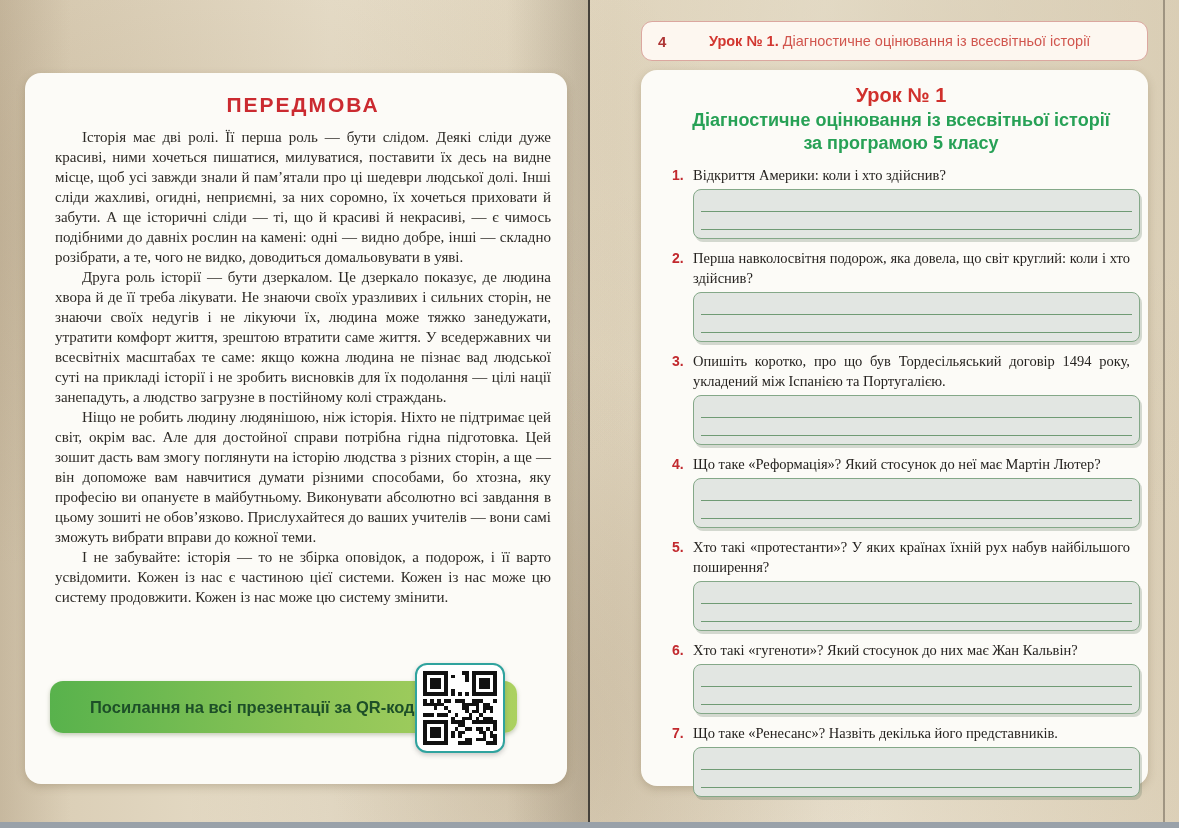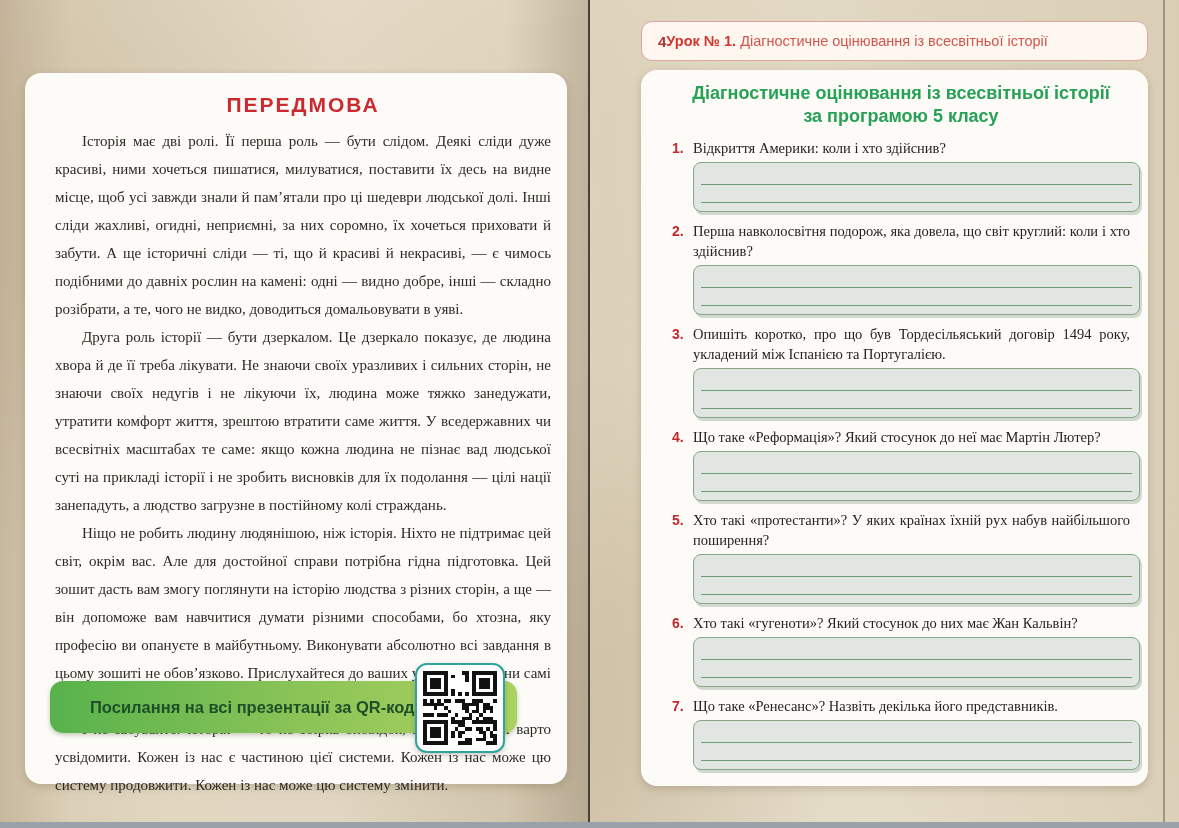--- a/index.html
+++ b/index.html
@@ -20,39 +20,39 @@
   .scan-edge-right{position:absolute;left:1163px;top:0;width:2px;height:828px;background:rgba(110,100,85,.55);}
   .bottom-strip{position:absolute;left:0;bottom:0;width:1179px;height:6px;background:#99a1a9;}
 
   
   .card{position:absolute;background:#fcfbf7;border-radius:16px;
     box-shadow:0 3px 8px rgba(110,92,62,.28);}
   .card-left{left:25px;top:73px;width:542px;height:711px;padding:14px 16px 0 30px;box-sizing:border-box;}
   .preface-title{margin:6px 0 10px 0;text-align:center;
     font-family:"Liberation Sans","DejaVu Sans",sans-serif;
     font-weight:bold;font-size:21px;letter-spacing:2px;color:#cb2a30;}
-  .preface-body{font-size:15px;line-height:28px;color:#2d2a26;text-align:justify;margin-top:6px;}
+  .preface-body{font-size:15px;line-height:20px;color:#2d2a26;text-align:justify;margin-top:6px;}
   .preface-body p{margin:0;text-indent:27px;}
   .qr-banner{position:absolute;left:25px;top:608px;width:467px;height:52px;border-radius:13px;
     background:linear-gradient(90deg,#58b24c,#8cc457 55%,#abd160);
     box-shadow:0 2px 4px rgba(90,110,60,.35);}
   .qr-banner span{display:block;line-height:52px;padding-left:40px;
     font-family:"Liberation Sans","DejaVu Sans",sans-serif;
     font-weight:bold;font-size:16.5px;color:#1d4f28;}
   .qr-box{position:absolute;left:390px;top:590px;width:74px;height:74px;
     background:#fff;border:2.5px solid #2fa39e;border-radius:12px;padding:6px;
     box-shadow:0 2px 5px rgba(80,80,80,.3);}
 
   
   .header-pill{position:absolute;left:641px;top:21px;width:507px;height:40px;box-sizing:border-box;
     background:#fdf7f0;border:1.5px solid #dba79f;border-radius:11px;
     font-family:"Liberation Sans","DejaVu Sans",sans-serif;font-size:14.5px;
     display:flex;align-items:center;}
   .header-pill .pagenum{font-weight:bold;color:#ad3434;padding-left:16px;font-size:15px;}
-  .header-pill .header-title{flex:1;text-align:left;padding-right:14px;color:#d1564e;}
+  .header-pill .header-title{flex:1;text-align:center;padding-right:14px;color:#d1564e;}
   .header-pill .header-title b{color:#d23730;}
   .card-right{left:641px;top:70px;width:507px;height:716px;padding:12px 18px 0 31px;box-sizing:border-box;}
   .lesson-no{margin:2px 0 2px 0;text-align:center;
     font-family:"Liberation Sans","DejaVu Sans",sans-serif;
     font-weight:bold;font-size:20px;color:#d0302c;}
   .lesson-title{margin:0 0 10px 0;text-align:center;
     font-family:"Liberation Sans","DejaVu Sans",sans-serif;
     font-weight:bold;font-size:18px;line-height:23px;color:#27a156;}
   .questions{list-style:none;margin:0;padding:0;}
   .q-item{margin-bottom:9px;}
@@ -92,20 +92,21 @@
   </div>
 
   <div class="spine"></div>
 
   <div class="header-pill">
     <span class="pagenum">4</span>
     <span class="header-title"><b>Урок № 1.</b> <span>Діагностичне оцінювання із всесвітньої історії</span></span>
   </div>
 
   <div class="card card-right">
+    <h2 class="lesson-no">Урок № 1</h2>
     <h3 class="lesson-title"><span>Діагностичне оцінювання із всесвітньої історії</span><br><span>за програмою 5 класу</span></h3>
     <ol class="questions" id="questions">
         <li class="q-item">
           <div class="q-text"><span class="q-num">1.</span>Відкриття Америки: коли і хто здійснив?</div>
           <div class="answer-box">
             <div class="rule"></div>
             <div class="rule"></div>
           </div>
         </li>
         <li class="q-item">

